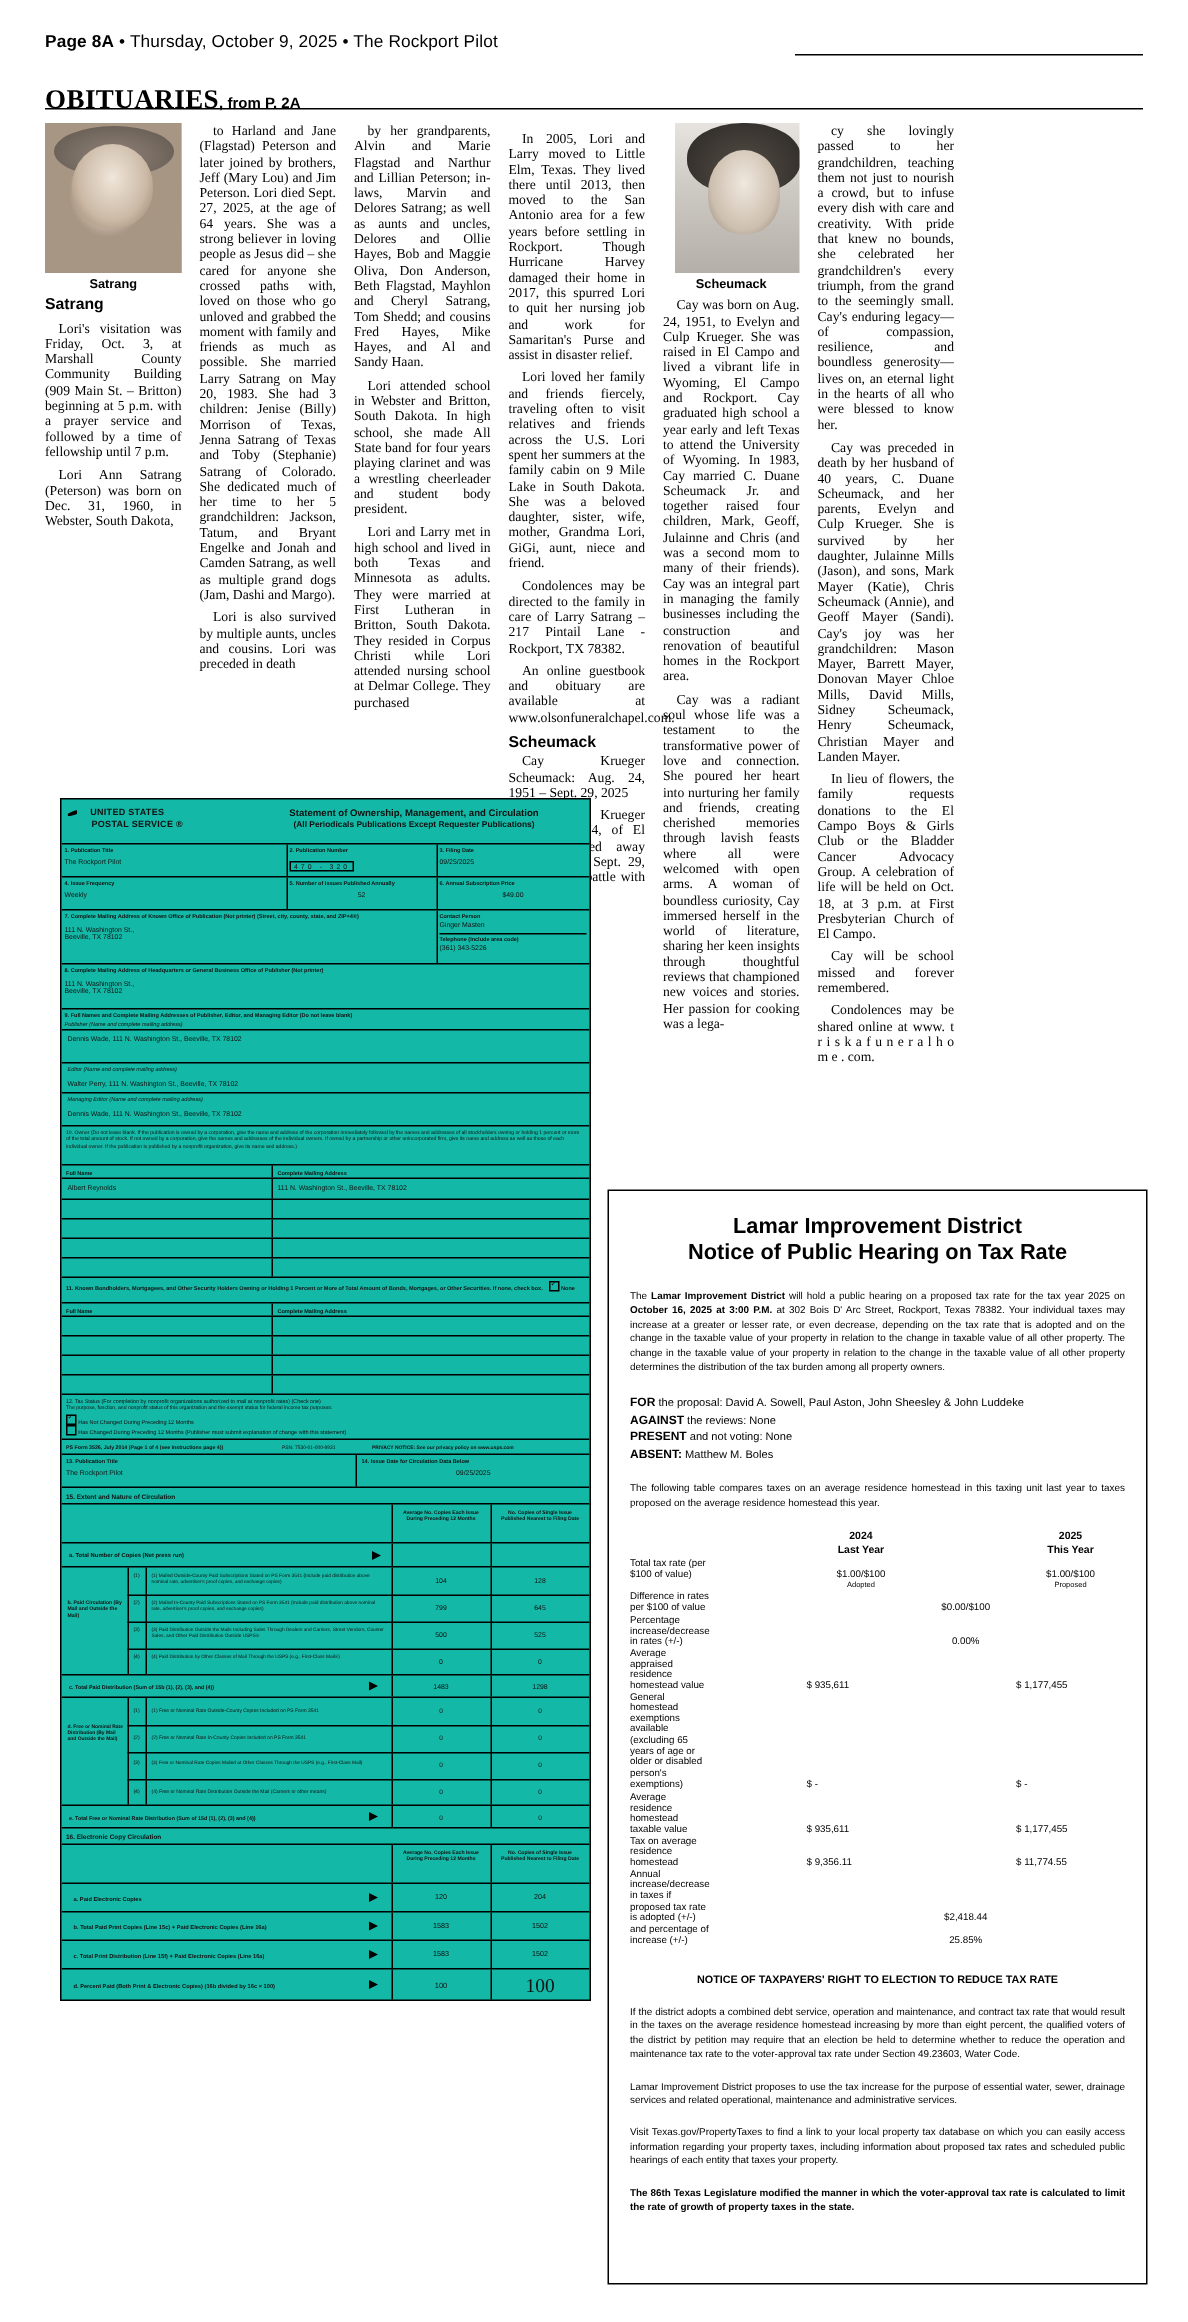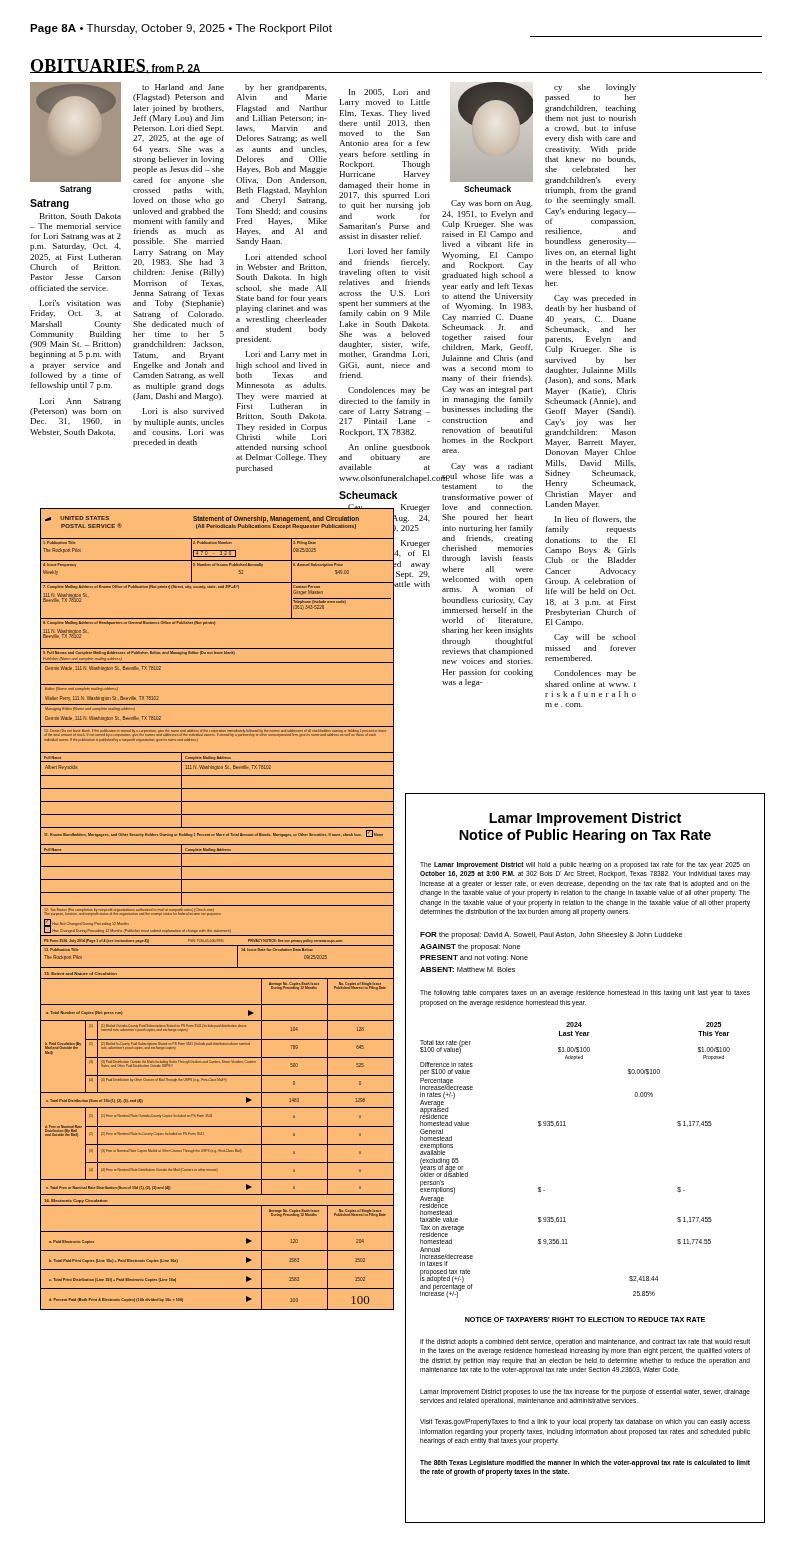--- a/index.html
+++ b/index.html
@@ -32,21 +32,21 @@
   .face1:before{content:"";position:absolute;left:6px;top:2px;width:80px;height:34px;border-radius:50%;
      background:radial-gradient(ellipse at 50% 60%, #8d8178 0%, #5d544c 80%);opacity:.85;}
   .face2{background:
      linear-gradient(180deg,#e7e4df 0%,#cfcbc5 40%,#b4afa8 100%);}
   .face2:after{content:"";position:absolute;left:22px;top:18px;width:48px;height:56px;border-radius:50% 50% 44% 44%;
      background:radial-gradient(ellipse at 50% 40%, #efe8de 0%, #cdbfaf 65%, #8f8173 100%);}
   .face2:before{content:"";position:absolute;left:8px;top:0px;width:76px;height:48px;border-radius:48%;
      background:radial-gradient(ellipse at 50% 70%, #4c443d 0%, #211d1a 85%);opacity:.92;}
 
   
-  .psform{position:absolute;left:40px;top:508px;width:352px;height:800px;border:1.2px solid #000;background:#fdba74;
+  .psform{position:absolute;left:40px;top:532px;width:352px;height:800px;border:1.2px solid #000;background:#14b8a6;
      font-family:"Liberation Sans",sans-serif;font-size:4.1px;line-height:1.25;color:#111;overflow:hidden;}
   .psf-row{border-bottom:.6px solid #000;position:relative;box-sizing:border-box;}
   .psf-cell{position:absolute;box-sizing:border-box;padding:1px 2px;}
   .psf-lbl{font-size:3.7px;font-weight:bold;}
   .psf-val{font-size:4.6px;}
   .vline{position:absolute;top:0;bottom:0;border-left:.6px solid #000;}
   .usps-logo{font-weight:bold;font-size:6px;letter-spacing:.2px;}
   .eagle{display:inline-block;width:14px;height:5px;background:linear-gradient(100deg,#000 0 45%,transparent 45%);
      clip-path:polygon(0 60%,35% 18%,100% 0,100% 42%,40% 72%,0 100%);vertical-align:middle;}
   .chk{display:inline-block;width:5px;height:5px;border:.6px solid #000;vertical-align:-1px;position:relative;}
@@ -88,21 +88,20 @@
     <span class="big">OBITUARIES</span><span class="from">, from P. 2A</span>
   </div>
   <div class="hr-main"></div>
 
   <div class="cols">
 
     <div class="col" style="left:0px;">
       <div class="photobox face1" style="height:100px;"></div>
       <div class="photocap">Satrang</div>
       <div class="colhead">Satrang</div>
-      <p>Britton, South Dakota – The memorial service for Lori Satrang was at 2 p.m. Saturday, Oct. 4, 2025, at First Lutheran Church of Britton. Pastor Jesse Carson officiated the service.</p>
       <p style="margin-top:5px">Lori's visitation was Friday, Oct. 3, at Marshall County Community Building (909 Main St. – Britton) beginning at 5 p.m. with a prayer service and followed by a time of fellowship until 7 p.m.</p>
       <p style="margin-top:5px">Lori Ann Satrang (Peterson) was born on Dec. 31, 1960, in Webster, South Dakota,</p>
     </div>
 
     <div class="col" style="left:103px;">
       <p>to Harland and Jane (Flagstad) Peterson and later joined by brothers, Jeff (Mary Lou) and Jim Peterson. Lori died Sept. 27, 2025, at the age of 64 years. She was a strong believer in loving people as Jesus did – she cared for anyone she crossed paths with, loved on those who go unloved and grabbed the moment with family and friends as much as possible. She married Larry Satrang on May 20, 1983. She had 3 children: Jenise (Billy) Morrison of Texas, Jenna Satrang of Texas and Toby (Stephanie) Satrang of Colorado. She dedicated much of her time to her 5 grandchildren: Jackson, Tatum, and Bryant Engelke and Jonah and Camden Satrang, as well as multiple grand dogs (Jam, Dashi and Margo).</p>
       <p style="margin-top:5px">Lori is also survived by multiple aunts, uncles and cousins. Lori was preceded in death</p>
     </div>
 
     <div class="col" style="left:206px;">
@@ -459,21 +458,21 @@
   <div class="lamar">
     <h1>
       <span>Lamar Improvement District</span><br>
       <span>Notice of Public Hearing on Tax Rate</span>
     </h1>
 
     <div class="body"><span>The </span><b>Lamar Improvement District</b><span> will hold a public hearing on a proposed tax rate for the tax year 2025 on </span><b>October 16, 2025 at 3:00 P.M.</b><span> at 302 Bois D' Arc Street, Rockport, Texas 78382. Your individual taxes may increase at a greater or lesser rate, or even decrease, depending on the tax rate that is adopted and on the change in the taxable value of your property in relation to the change in taxable value of all other property. The change in the taxable value of your property in relation to the change in the taxable value of all other property determines the distribution of the tax burden among all property owners.</span></div>
 
     <div class="votes">
       <div><b>FOR</b><span> the proposal: David A. Sowell, Paul Aston, John Sheesley &amp; John Luddeke</span></div>
-      <div><b>AGAINST</b><span> the proposal:  None</span></div>
+      <div><b>AGAINST</b><span> the reviews:  None</span></div>
       <div><b>PRESENT</b><span> and not voting: None</span></div>
       <div><b>ABSENT:</b><span> Matthew M. Boles</span></div>
     </div>
 
     <div class="para2">The following table compares taxes on an average residence homestead in this taxing unit last year to taxes proposed on the average residence homestead this year.</div>
 
     <table class="tx">
       <tbody>
           <tr>
         <td></td>

